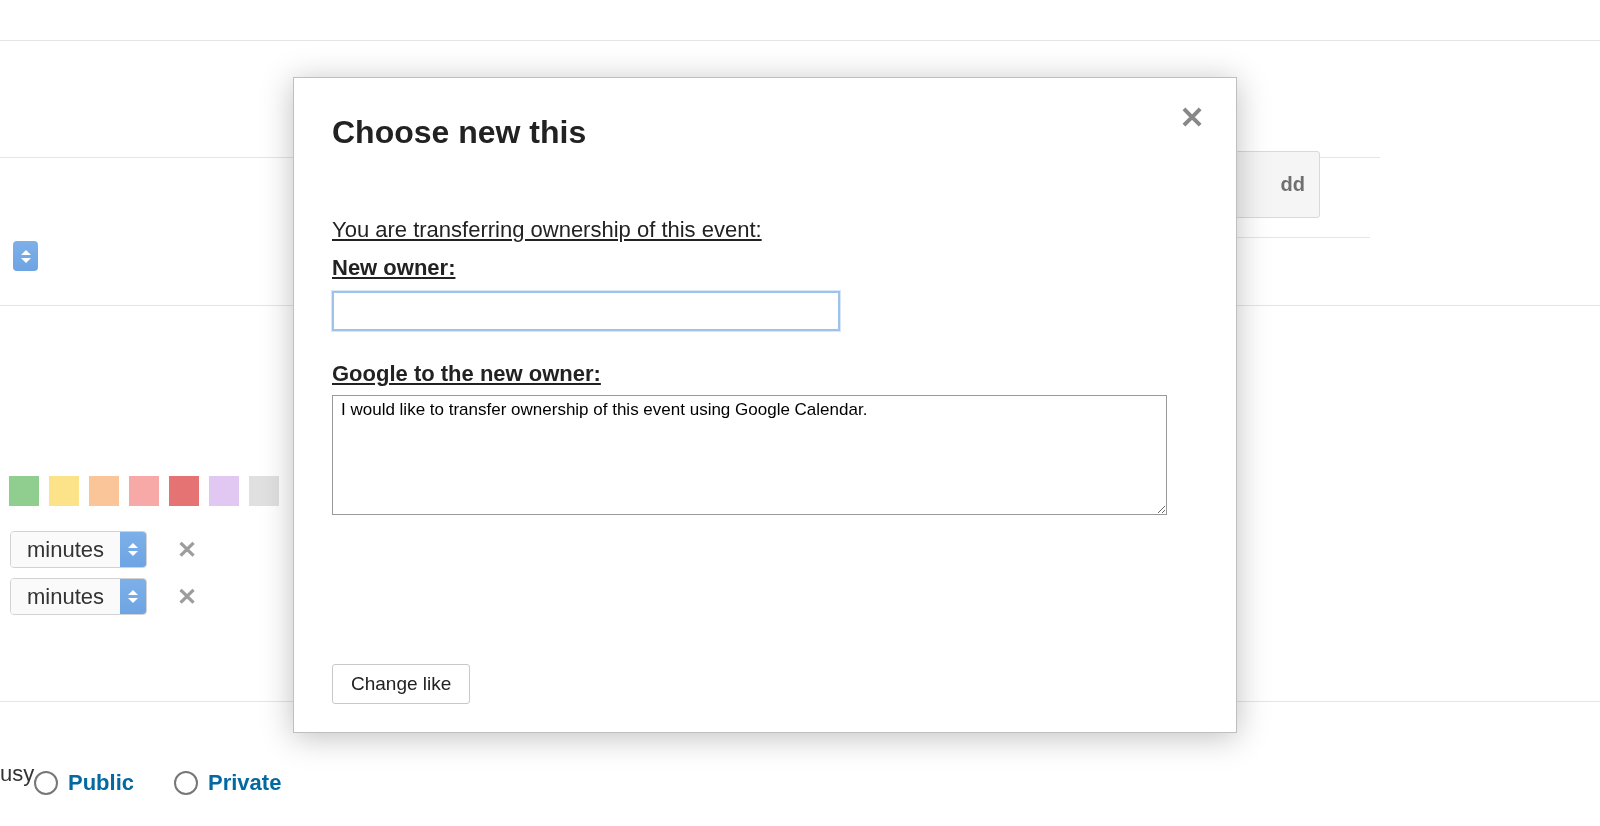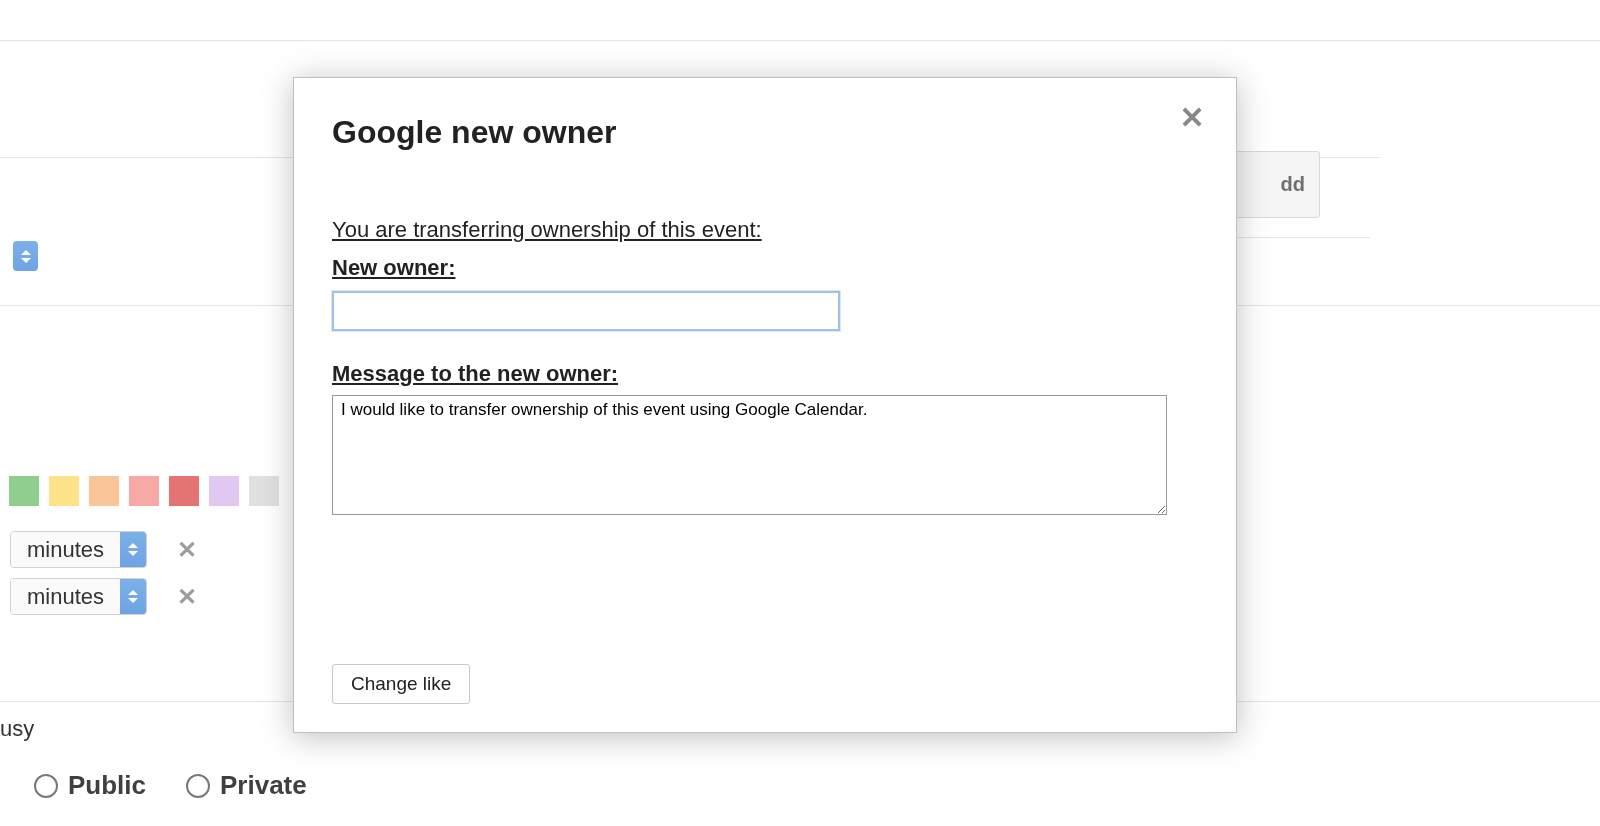--- a/index.html
+++ b/index.html
@@ -136,36 +136,36 @@
 
   .bg-x {
     color: #9d9d9d;
     font-size: 24px;
     font-weight: bold;
     line-height: 1;
   }
 
   .bg-busy {
     position: absolute;
-    top: 716px;
+    top: 761px;
     left: 0;
     font-size: 22px;
     color: #333;
   }
 
   .bg-radio-row {
     position: absolute;
     top: 770px;
     left: 34px;
     display: flex;
     align-items: center;
     gap: 40px;
-    font-size: 26px;
-    font-weight: bold;
-    color: #404040;
+    font-size: 22px;
+    font-weight: bold;
+    color: #0369a1;
   }
   .bg-radio {
     width: 20px; height: 20px;
     border: 2px solid #777;
     border-radius: 50%;
     background: #fff;
     flex: none;
   }
   .bg-radio-row .opt {
     display: flex;
@@ -346,31 +346,31 @@
 </div>
 
 <div class="modal-scrim"></div>
 
 <div class="modal">
 
   <div class="modal-close">
     <span>✕</span>
   </div>
 
-  <div class="modal-title">Google new owner</div>
+  <div class="modal-title">Choose new this</div>
 
   <div class="modal-body">
 
     <div>You are transferring ownership of this event:</div>
 
 
     <div class="fld-label">New owner:</div>
     <input class="owner-input" type="text" autofocus="" value="" style="">
 
-    <div class="fld-label" style="margin-top:30px">Message to the new owner:</div>
+    <div class="fld-label" style="margin-top:30px">Google to the new owner:</div>
     <textarea class="msg-textarea" style="">I would like to transfer ownership of this event using Google Calendar.</textarea>
   </div>
 
   <div class="modal-actions">
     <button class="gbtn">Change like</button>
   </div>
 
 </div>
 
 </body></html>

